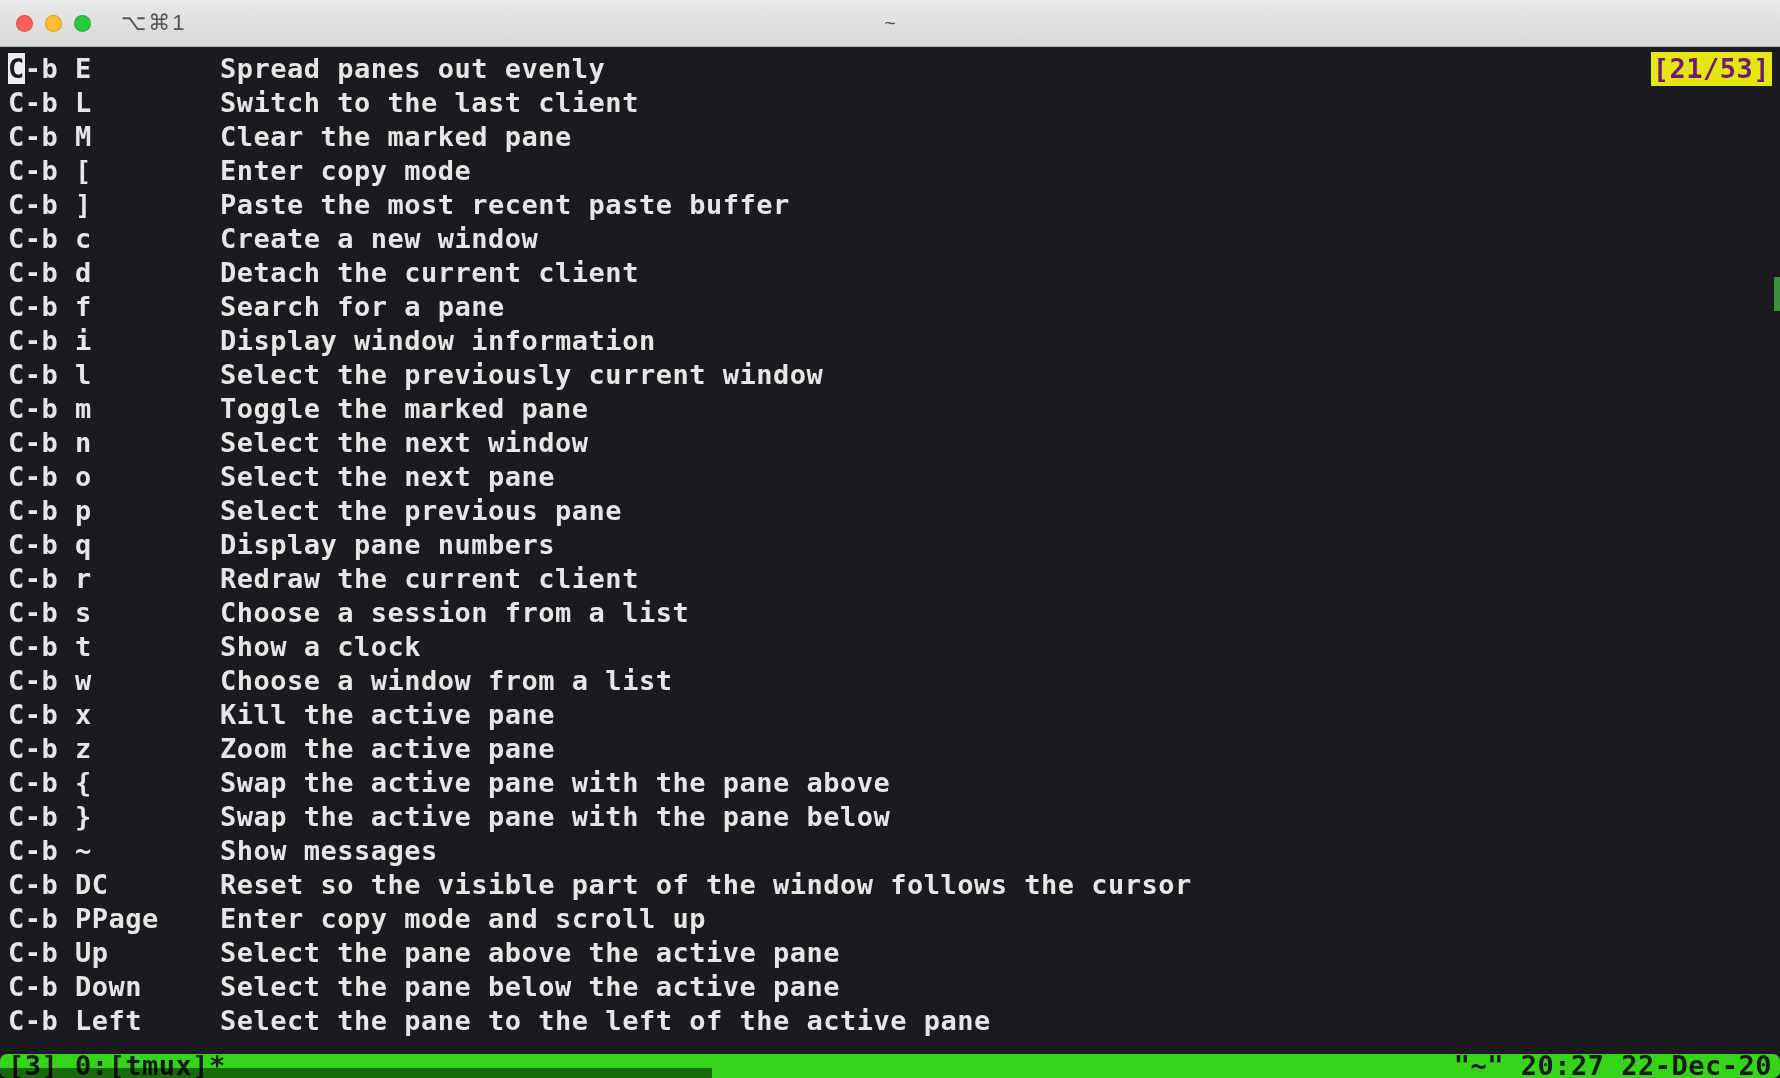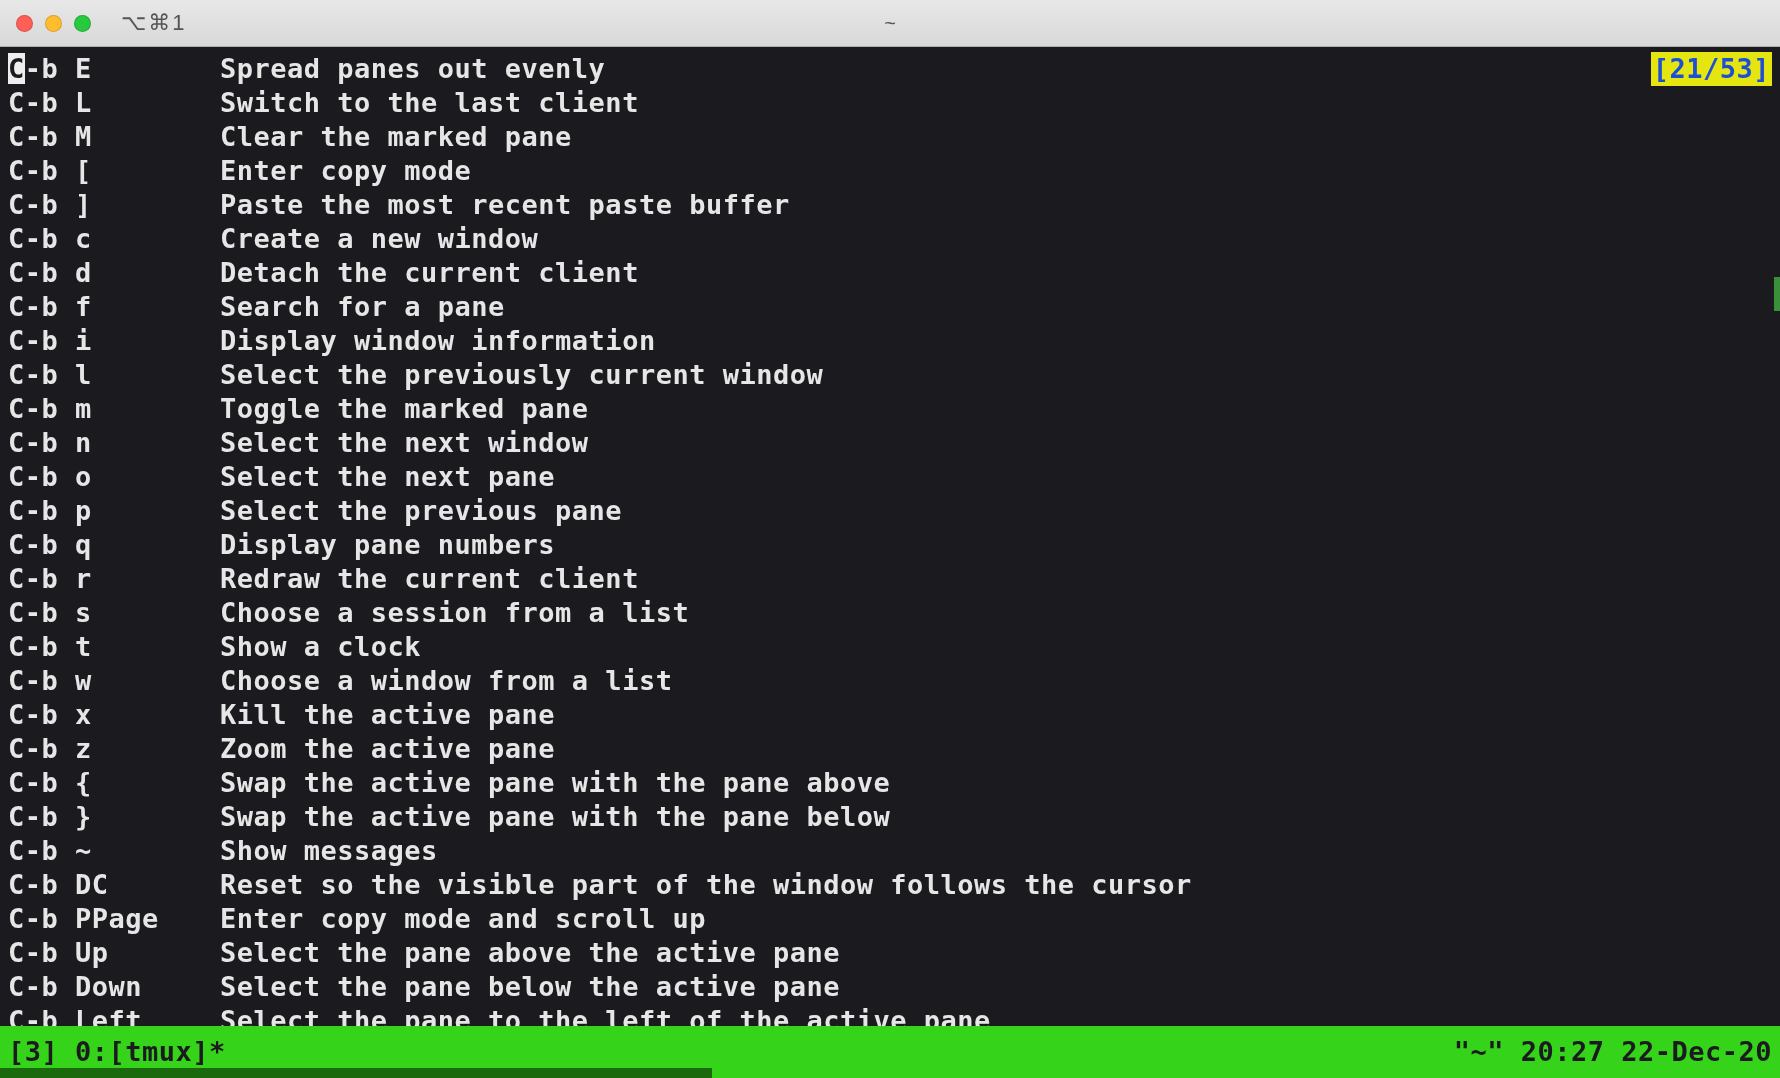--- a/index.html
+++ b/index.html
@@ -70,21 +70,21 @@
     background: #eeeeee;
     color: #1b1b1f;
   }
   .desc { display: inline-block; text-align: right; }
 
   .scroll-indicator {
     position: absolute;
     top: 5px;
     right: 8px;
     background: #e5e510;
-    color: #1d4ed8;
+    color: #701a75;
     padding: 0 2px;
     font-weight: 700;
   }
 
   .scrollbar-tick {
     position: absolute;
     right: 0;
     top: 230px;
     width: 6px;
     height: 34px;
@@ -93,23 +93,24 @@
 
   .statusbar {
     position: absolute;
     left: 0; right: 0; bottom: 0;
     background: #35d41b;
     color: #1b1b1f;
     display: flex;
     justify-content: space-between;
     align-items: center;
     padding: 0 8px;
-    height: 52px;
+    height: 24px;
     font-weight: 700;
     font-size: 27px;
+    border-radius: 7px;
   }
   .statusbar .left, .statusbar .right { white-space: pre; }
 
   .bottom-shadow {
     position: absolute;
     left: 0; bottom: 0;
     width: 40%;
     height: 10px;
     background: rgba(0,0,0,0.5);
     pointer-events: none;

